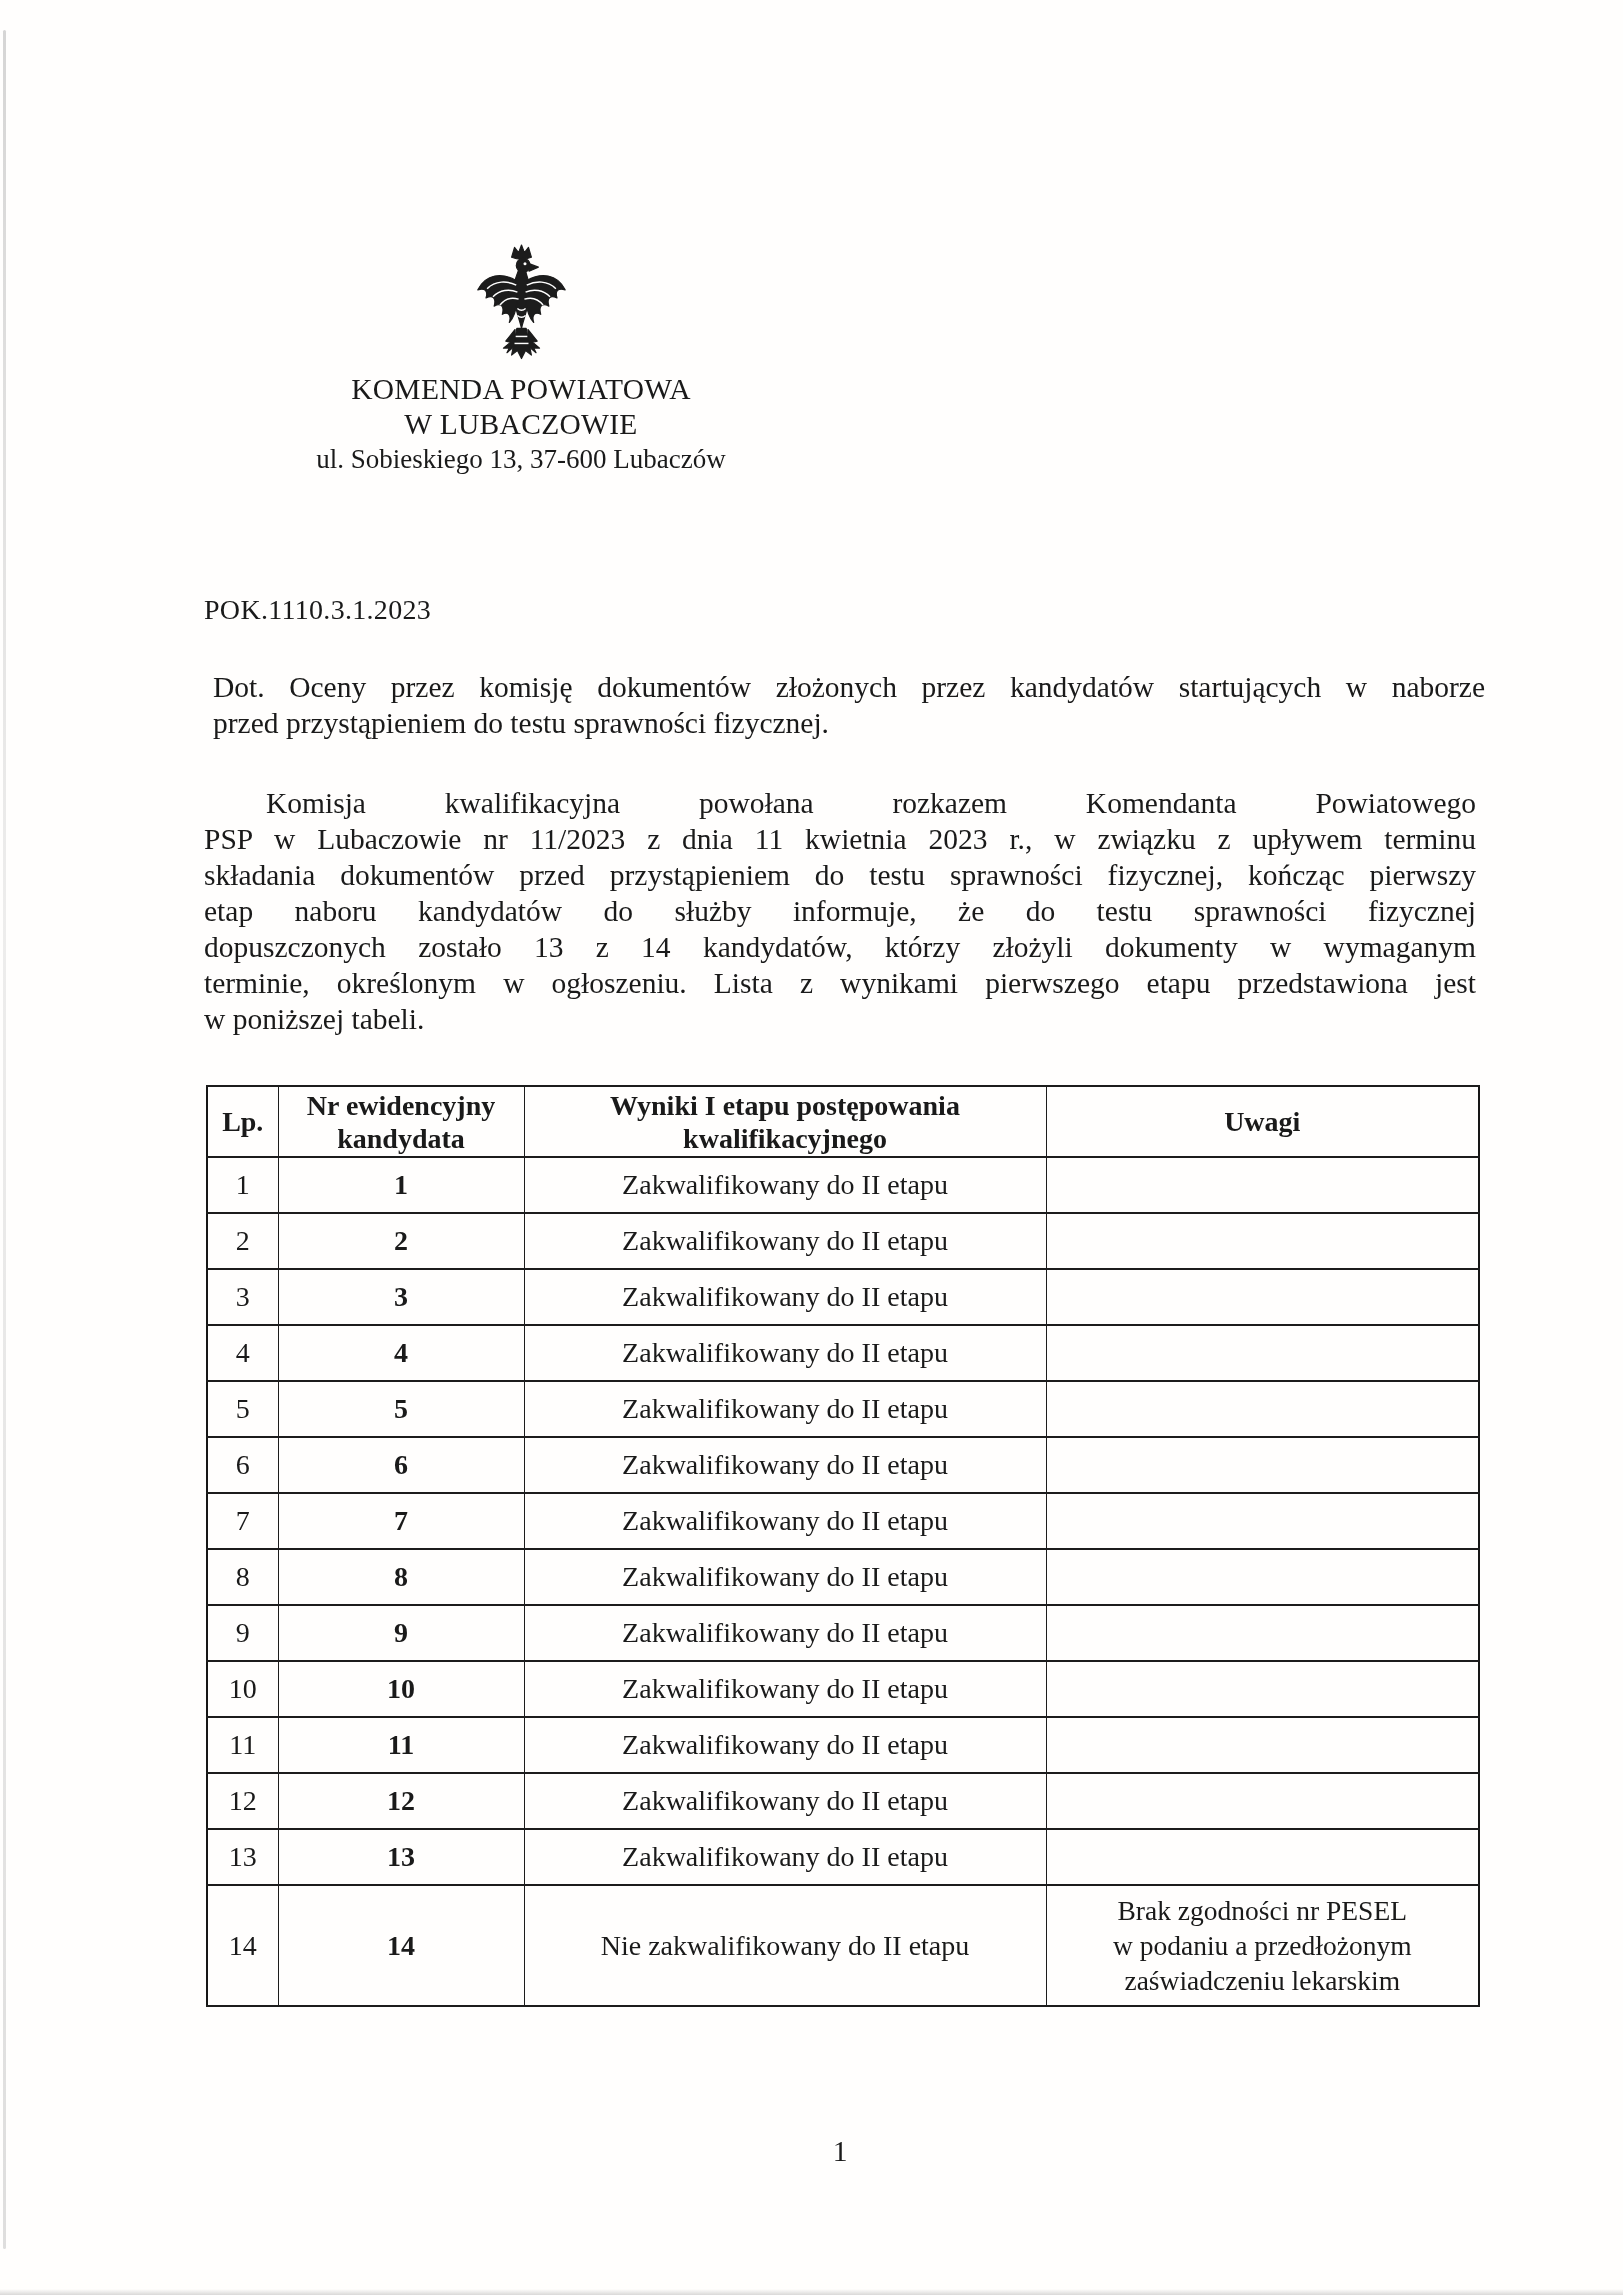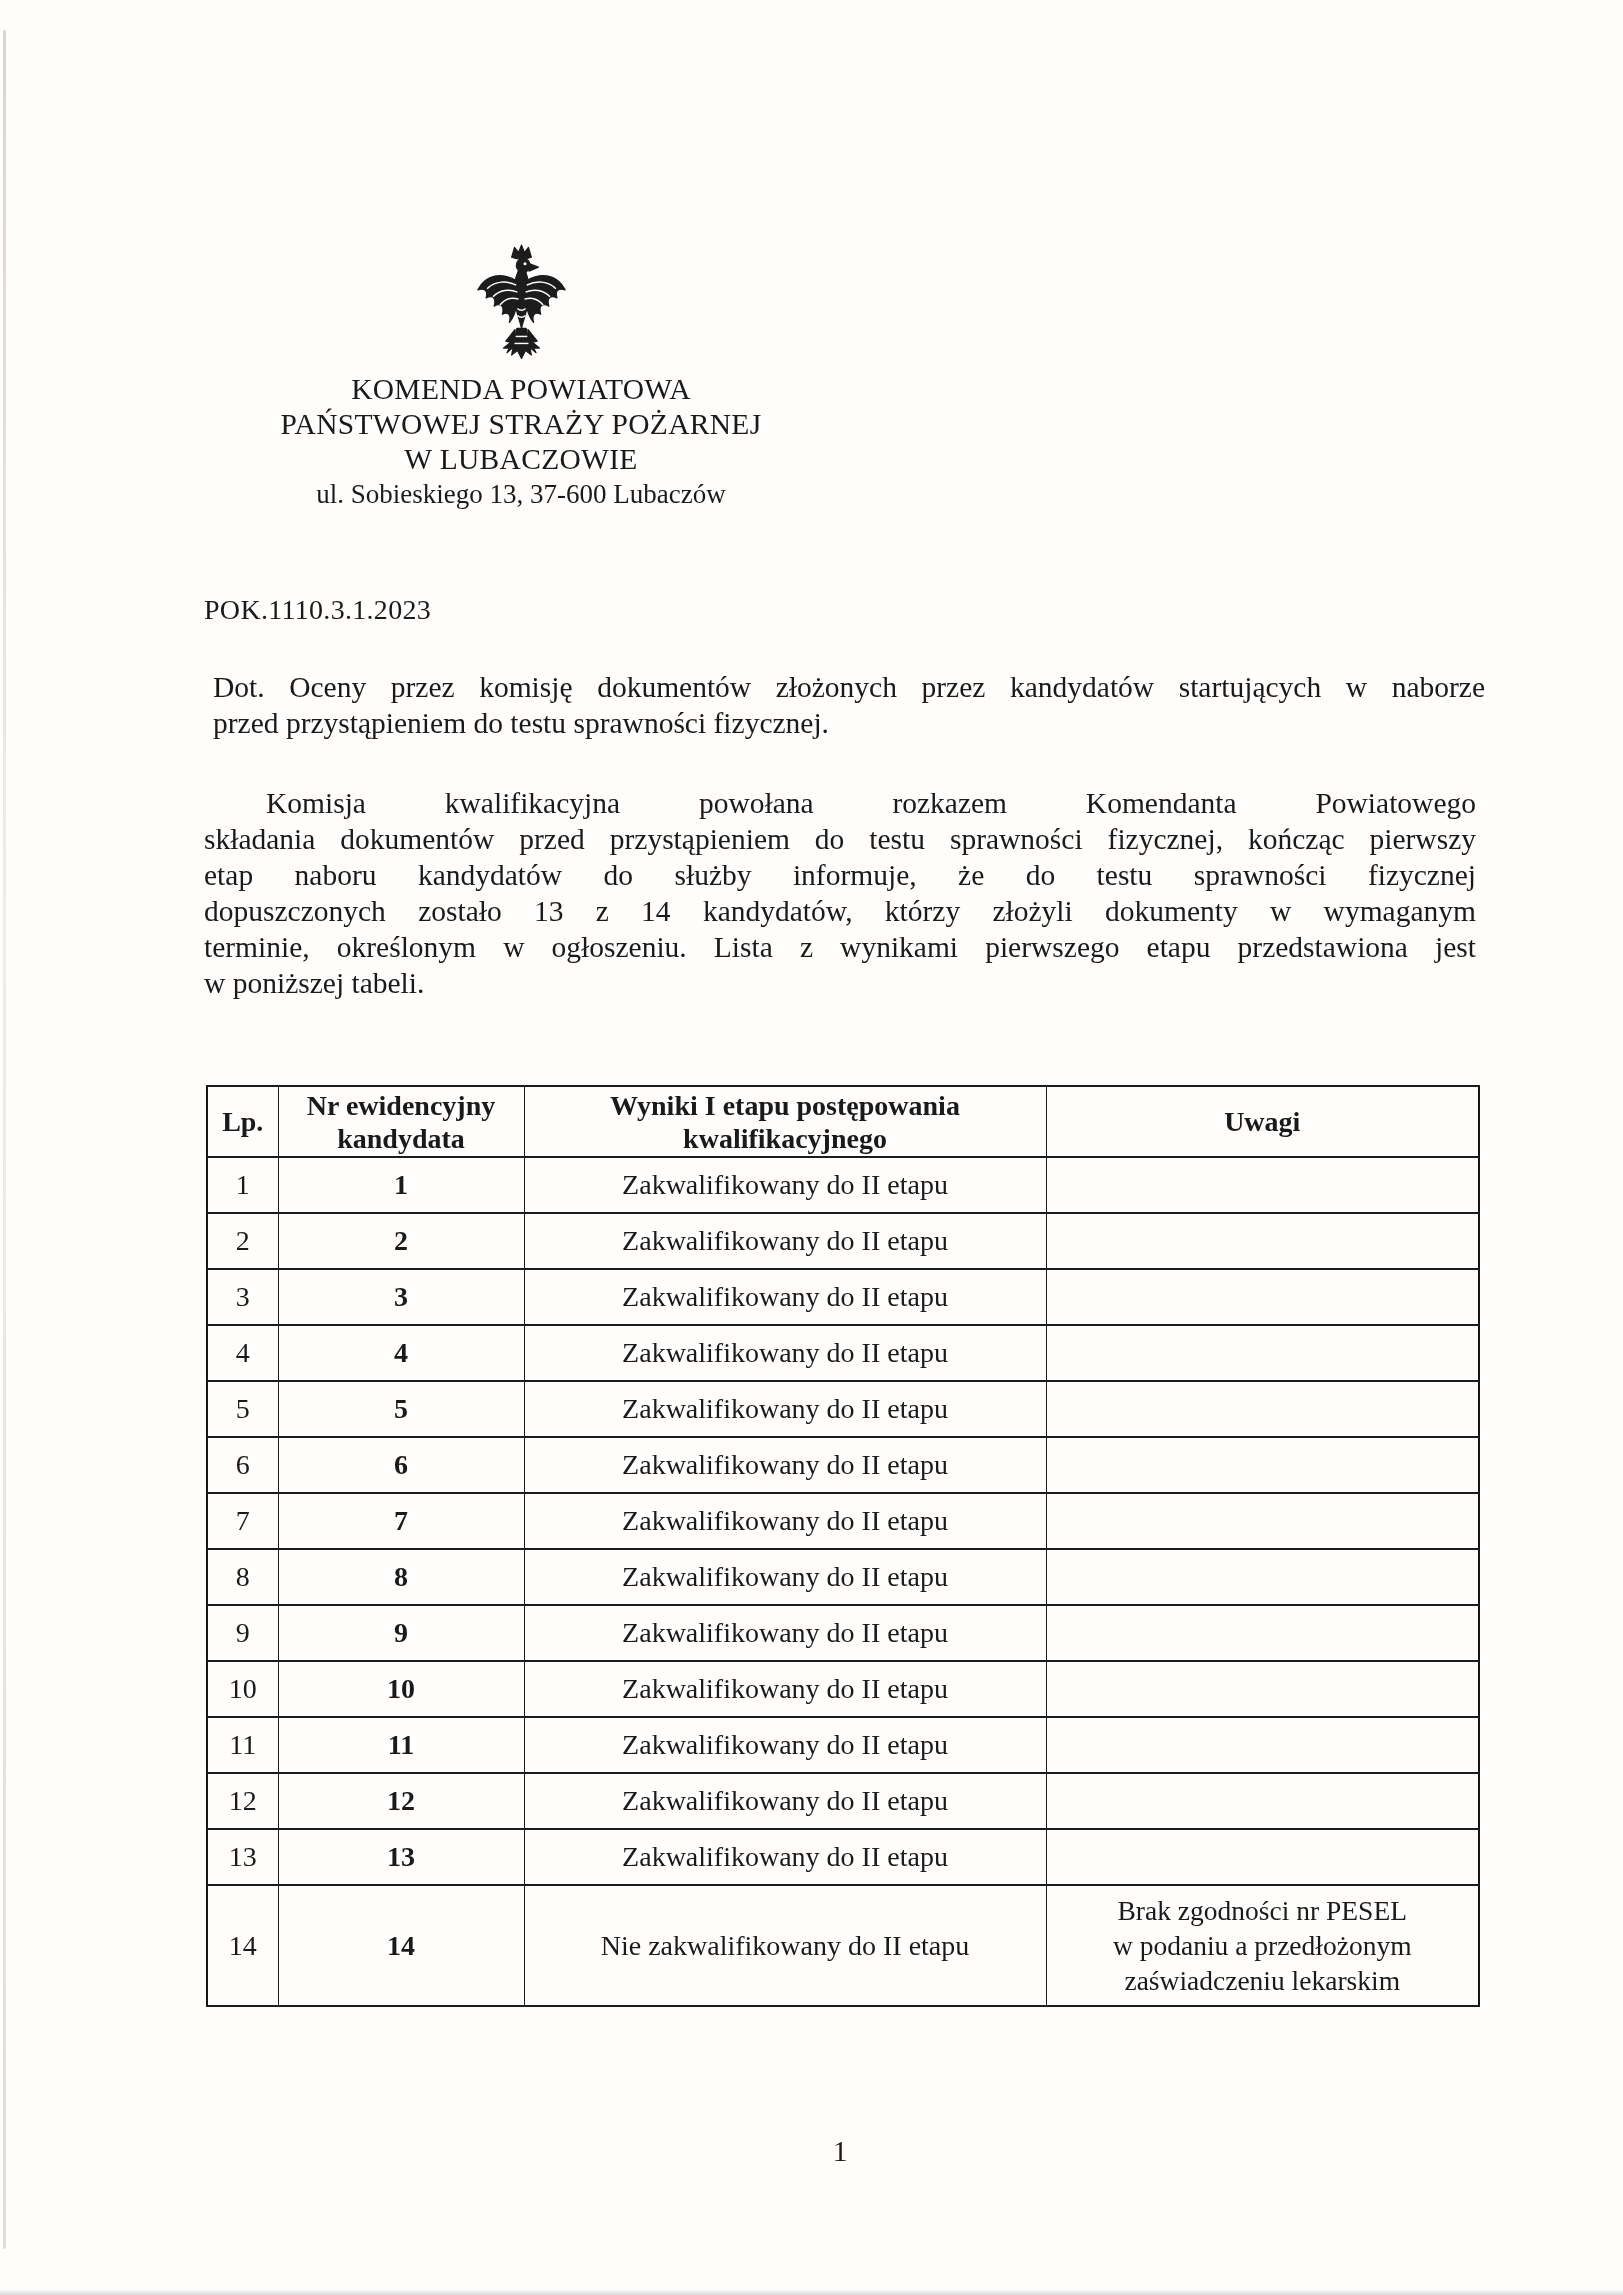--- a/index.html
+++ b/index.html
@@ -121,34 +121,34 @@
           <path d="M90 96 C102 92 114 96 122 106"></path>
           <path d="M78 112 Q85 118 92 112"></path>
           <path d="M78 124 Q85 130 92 124"></path>
           <path d="M75 160 L95 160"></path>
           <path d="M73 172 L97 172"></path>
         </g>
         <circle cx="91" cy="35" r="2.6" fill="#ffffff" stroke="none"></circle>
       </svg>
     </div>
     <div class="lh-line">KOMENDA POWIATOWA</div>
-    <div class="lh-line">PAŃSTWOWEJ STRAŻY POŻARNEJ</div>
     <div class="lh-line">W LUBACZOWIE</div>
     <div class="lh-address">ul. Sobieskiego 13, 37-600 Lubaczów</div>
   </div>
 
   <div class="reference">POK.1110.3.1.2023</div>
 
   <div class="subject">
     <div class="jline">Dot. Oceny przez komisję dokumentów złożonych przez kandydatów startujących w naborze</div>
     <div class="plain-line">przed przystąpieniem do testu sprawności fizycznej.</div>
   </div>
 
   <div class="paragraph">
     <div class="jline indent">Komisja kwalifikacyjna powołana rozkazem Komendanta Powiatowego</div>
+    <div class="jline">PSP w Lubaczowie nr 11/2023 z dnia 11 kwietnia 2023 r., w związku z upływem terminu</div>
     <div class="jline">składania dokumentów przed przystąpieniem do testu sprawności fizycznej, kończąc pierwszy</div>
     <div class="jline">etap naboru kandydatów do służby informuje, że do testu sprawności fizycznej</div>
     <div class="jline">dopuszczonych zostało 13 z 14 kandydatów, którzy złożyli dokumenty w wymaganym</div>
     <div class="jline">terminie, określonym w ogłoszeniu. Lista z wynikami pierwszego etapu przedstawiona jest</div>
     <div class="plain-line">w poniższej tabeli.</div>
   </div>
 
   <table class="doc-table">
     <colgroup>
       <col style="width:71px">

